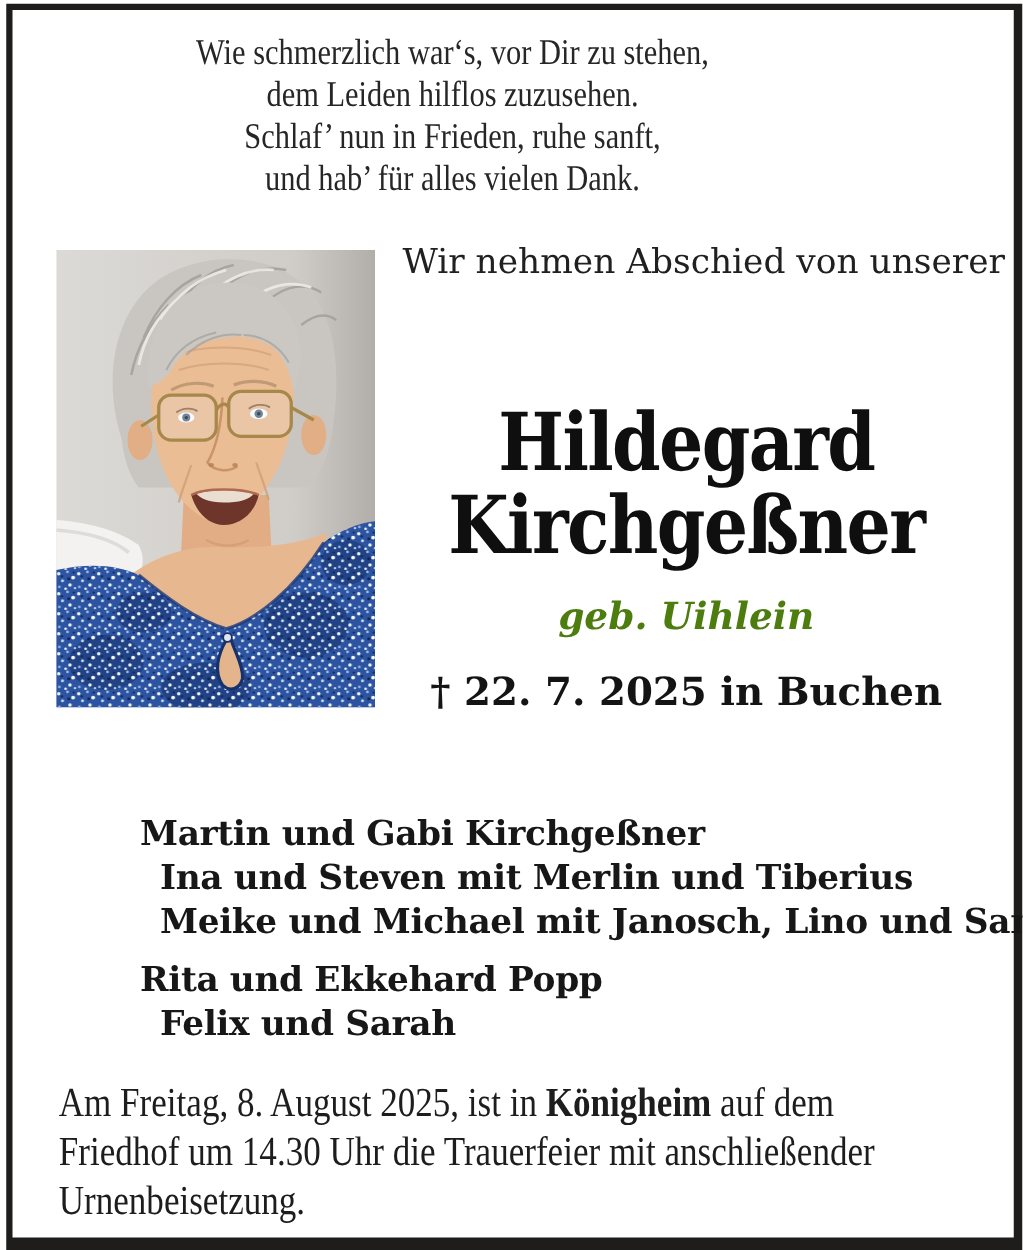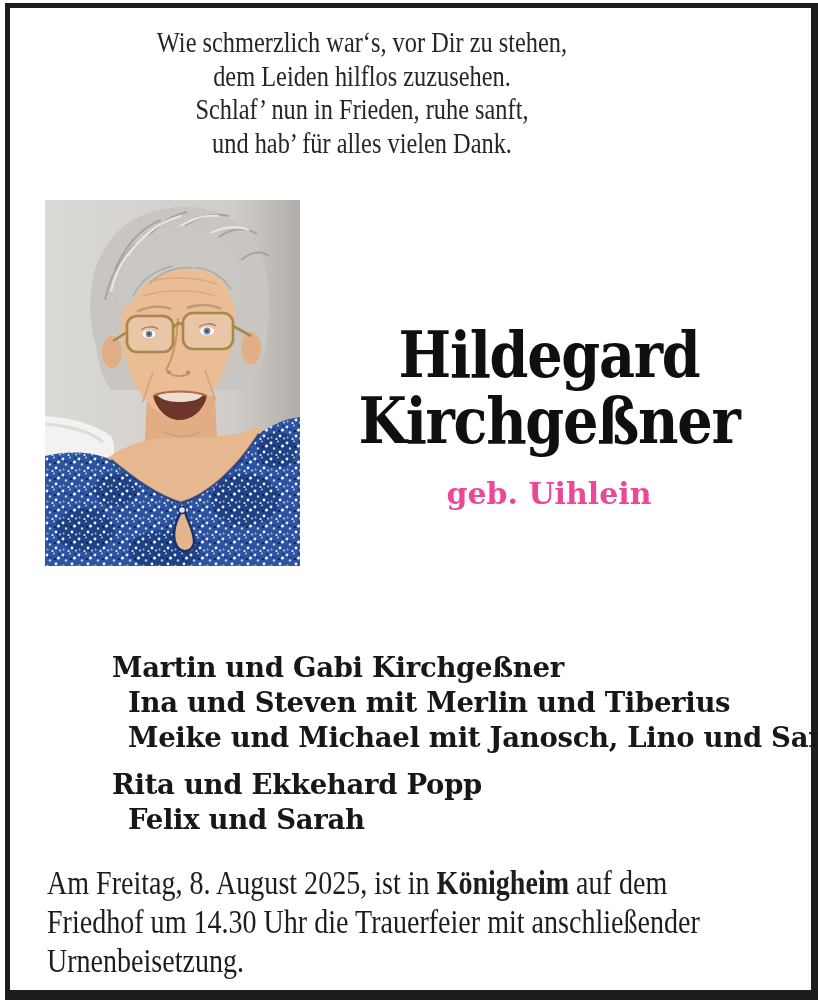--- a/index.html
+++ b/index.html
@@ -29,21 +29,21 @@
     left:322px;top:192px;font-size:27.5px;line-height:35.5px;color:#202020;
     white-space:nowrap;
   }
   
   .col{left:300px;width:498px;text-align:center;}
   .name{
     top:322px;font-weight:bold;font-size:64px;line-height:66px;color:#0f0f0f;
     letter-spacing:-1.5px;transform:scaleX(0.87);transform-origin:center top;
     white-space:nowrap;
   }
-  .maiden{top:476px;font-weight:bold;font-size:30px;color:#ec4899;}
+  .maiden{top:476px;font-weight:bold;font-size:30px;color:#4d7c0f;font-style:italic;}
   .dates{top:537px;font-weight:bold;font-size:31px;line-height:34px;color:#141414;white-space:nowrap;}
   
   .mourners{
     left:112px;top:650px;font-weight:bold;font-size:27.5px;line-height:35px;
     letter-spacing:-0.3px;color:#171717;white-space:nowrap;
   }
   .mourners .indent{padding-left:16px;}
   .mourners .gap{margin-top:12px;}
   
   .funeral{
@@ -189,30 +189,32 @@
       <path d="M0,366 L0,256 C26,250 50,252 66,260 C88,278 112,296 136,303 C160,296 190,272 214,234 C228,224 240,219 255,217 L255,366 Z" fill="url(#speck)"></path>
       <path d="M66,260 C88,278 112,296 136,303 C160,296 190,272 214,234" stroke="#1b3a7a" stroke-width="2.5" fill="none" opacity="0.8"></path>
 
       <path d="M136,312 C129,324 126,338 133,348 C139,354 147,351 149,343 C150,333 143,322 140,312 Z" fill="#e4b48c" stroke="#17316c" stroke-width="2.5"></path>
       <circle cx="137" cy="310" r="3.5" fill="#dfe6f2" stroke="#17316c" stroke-width="1.5"></circle>
     </g>
   </svg>
 </div>
 
 <div class="abs intro">
+  <div>Wir nehmen Abschied von unserer</div>
 </div>
 
 <div class="abs col name">
   <div>Hildegard</div>
   <div>Kirchgeßner</div>
 </div>
 
 <div class="abs col maiden">geb. Uihlein</div>
 
 <div class="abs col dates">
+  <div>† 22. 7. 2025 in Buchen</div>
 </div>
 
 <div class="abs mourners">
   <div>Martin und Gabi Kirchgeßner</div>
   <div class="indent">Ina und Steven mit Merlin und Tiberius</div>
   <div class="indent">Meike und Michael mit Janosch, Lino und Sami</div>
   <div class="gap">Rita und Ekkehard Popp</div>
   <div class="indent">Felix und Sarah</div>
 </div>
 

